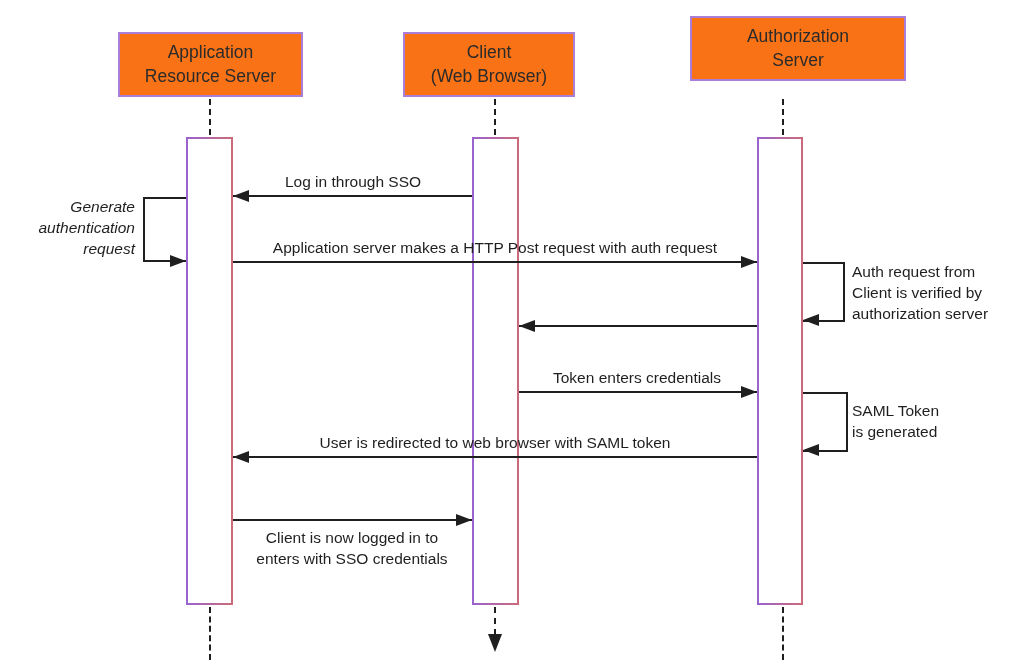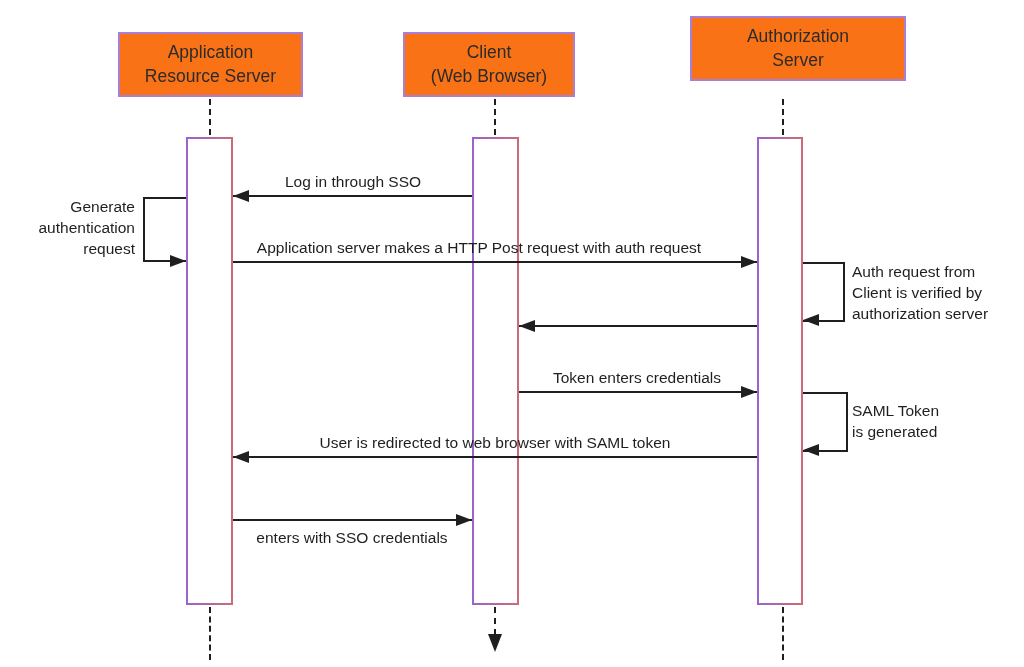--- a/index.html
+++ b/index.html
@@ -31,21 +31,21 @@
   .mline{position:absolute;height:0;border-top:2px solid var(--line);z-index:2;}
   .loop{position:absolute;border:2px solid var(--line);z-index:2;box-sizing:border-box;background:transparent;}
   .loop-left{border-right:none;}
   .loop-right{border-left:none;}
   .ah{position:absolute;width:0;height:0;z-index:2;}
   .ah-left{border-top:6px solid transparent;border-bottom:6px solid transparent;border-right:16px solid var(--line);}
   .ah-right{border-top:6px solid transparent;border-bottom:6px solid transparent;border-left:16px solid var(--line);}
   .ah-down{border-left:7px solid transparent;border-right:7px solid transparent;border-top:18px solid var(--line);}
   .mlabel{position:absolute;font-size:15.5px;line-height:21px;color:var(--line);z-index:3;}
   .center{transform:translateX(-50%);white-space:nowrap;text-align:center;}
-  .right{text-align:right;}
+  .right{text-align:right;font-style:italic;}
 </style>
 </head>
 <body>
 
 <div class="canvas">
 
   <div class="pbox" style="left:118px;top:32px;width:185px;height:65px">
     <div>Application</div>
     <div>Resource Server</div>
   </div>
@@ -77,21 +77,21 @@
   <div class="loop loop-left" style="left:143px;top:197px;width:43px;height:65px"></div>
   <div class="ah ah-right" style="left:170px;top:255px"></div>
   <div class="mlabel right" style="left:20px;top:196px;width:115px">
     <div>Generate</div>
     <div>authentication</div>
     <div>request</div>
   </div>
 
   <div class="mline" style="left:233px;top:261px;width:524px"></div>
   <div class="ah ah-right" style="left:741px;top:256px"></div>
-  <div class="mlabel center" style="left:479px;top:237px">Application server makes a HTTP Post request with auth request</div>
+  <div class="mlabel center" style="left:495px;top:237px">Application server makes a HTTP Post request with auth request</div>
 
   <div class="loop loop-right" style="left:803px;top:262px;width:42px;height:60px"></div>
   <div class="ah ah-left" style="left:803px;top:314px"></div>
   <div class="mlabel" style="left:852px;top:261px;width:175px">
     <div>Auth request from</div>
     <div>Client is verified by</div>
     <div>authorization server</div>
   </div>
 
   <div class="mline" style="left:519px;top:325px;width:238px"></div>
@@ -108,16 +108,17 @@
     <div>is generated</div>
   </div>
 
   <div class="mline" style="left:233px;top:456px;width:524px"></div>
   <div class="ah ah-left" style="left:233px;top:451px"></div>
   <div class="mlabel center" style="left:495px;top:432px">User is redirected to web browser with SAML token</div>
 
   <div class="mline" style="left:233px;top:519px;width:239px"></div>
   <div class="ah ah-right" style="left:456px;top:514px"></div>
   <div class="mlabel center" style="left:352px;top:527px">
+    <div>Client is now logged in to</div>
     <div>enters with SSO credentials</div>
   </div>
 
 </div>
 
 </body></html>

